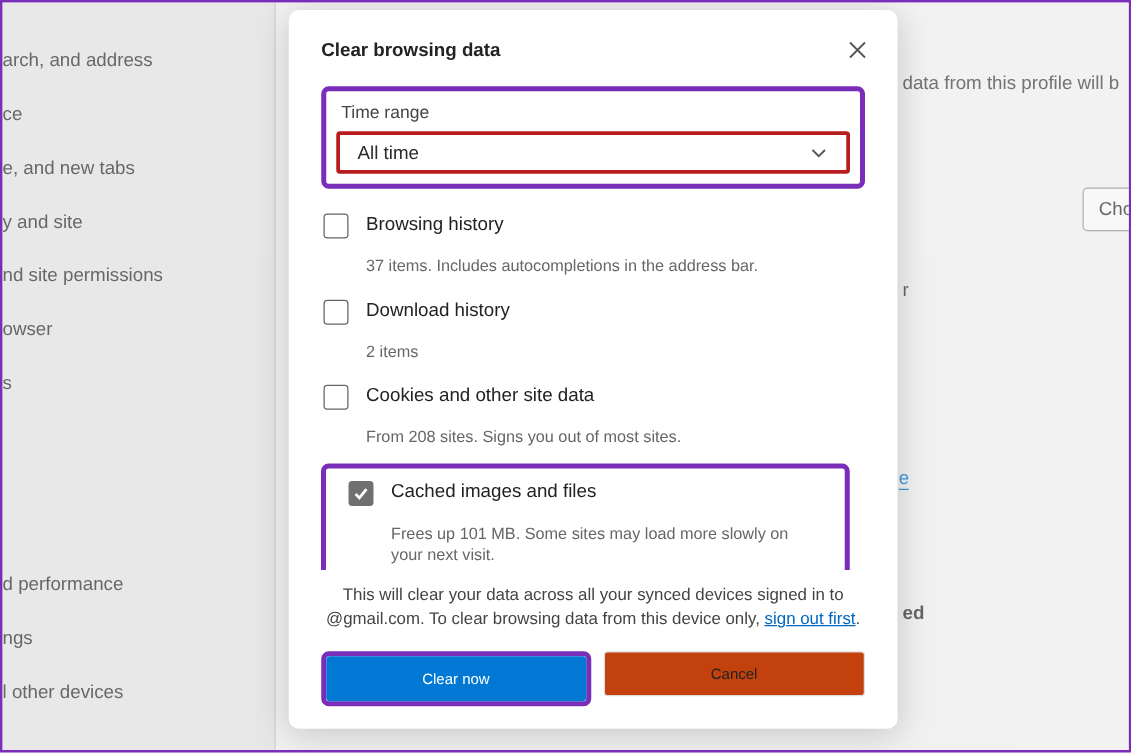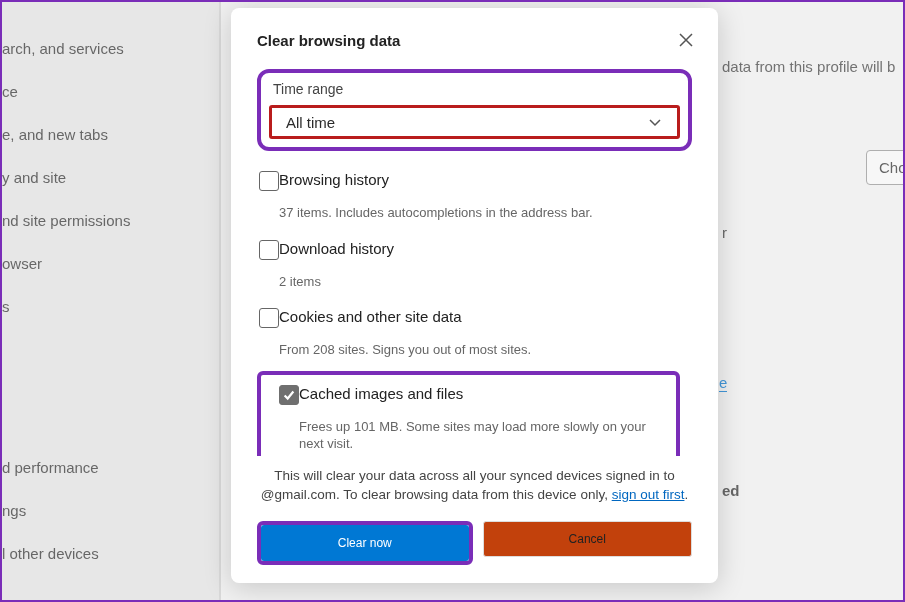--- a/index.html
+++ b/index.html
@@ -49,30 +49,30 @@
     .dialog h1 { font-size: 15px; font-weight: 600; color:#222; margin-bottom: 6px; }
     .close {
       position: absolute; right: 18px; top: 18px;
       width: 28px; height: 28px;
       display:flex; align-items:center; justify-content:center;
       cursor:pointer; color:#555; border-radius:4px;
     }
     .close svg{width:16px;height:16px;}
     .section-label{ font-size:14px; color:#444; margin-top:24px; margin-left:10px; margin-bottom:8px;}
     .hl { border: 4px solid #7a2db8; border-radius: 6px; }
-    .hl-time{ padding: 4px 6px 8px; margin: 14px 0 6px; border-radius: 12px;}
+    .hl-time{ padding: 4px 6px 8px; margin: 14px 0 6px;}
     .select {
       display:flex; align-items:center; justify-content:space-between;
       border:3px solid #b91c1c; border-radius:3px;
       height:34px; padding: 0 14px; cursor:pointer; font-size:15px;
       margin: 0 2px;
     }
     .select svg{width:16px;height:16px;color:#555;}
     .list { position: relative; overflow-y: auto; flex:1; padding-right:12px; margin-top:8px; scrollbar-width: none; }
-    .item { display:flex; padding: 6px 2px 12px; }
+    .item { display:flex; gap:14px; padding: 6px 2px 12px; }
     .cb {
       width:20px; height:20px; border:1.5px solid #666; border-radius:3px; flex-shrink:0;
       display:flex; align-items:center; justify-content:center;
       background:#fff; cursor:pointer;
     }
     .cb.checked{ background:#6f6f6f; border-color:#6f6f6f; }
     .cb.checked svg{width:14px;height:14px;color:#fff;}
     .item .txt .t{ font-size:15px; color:#222; font-weight:500; }
     .item .txt .d{ font-size:13px; color:#666; margin-top:16px; line-height:1.35;}
     .hl-cache{ padding:4px 16px 4px; }
@@ -85,21 +85,21 @@
     .btn.primary{ background:#0078d4; color:#fff; }
     .btn.secondary{ background:#c2410c; color:#222; border:1px solid #ddd; }
     .hl-btn{ border:4px solid #7a2db8; border-radius:6px; flex:1; display:flex; }
     .hl-btn .btn{flex:1;}
   </style>
 </head>
 <body>
 
 <div class="bg">
   <div class="nav">
-    <div>arch, and services</div>
+    <div>arch, and address</div>
     <div>ce</div>
     <div>e, and new tabs</div>
     <div>y and site</div>
     <div>nd site permissions</div>
     <div>owser</div>
     <div>s</div>
     <div style="height:92px"></div>
     <div>d performance</div>
     <div>ngs</div>
     <div>l other devices</div>

